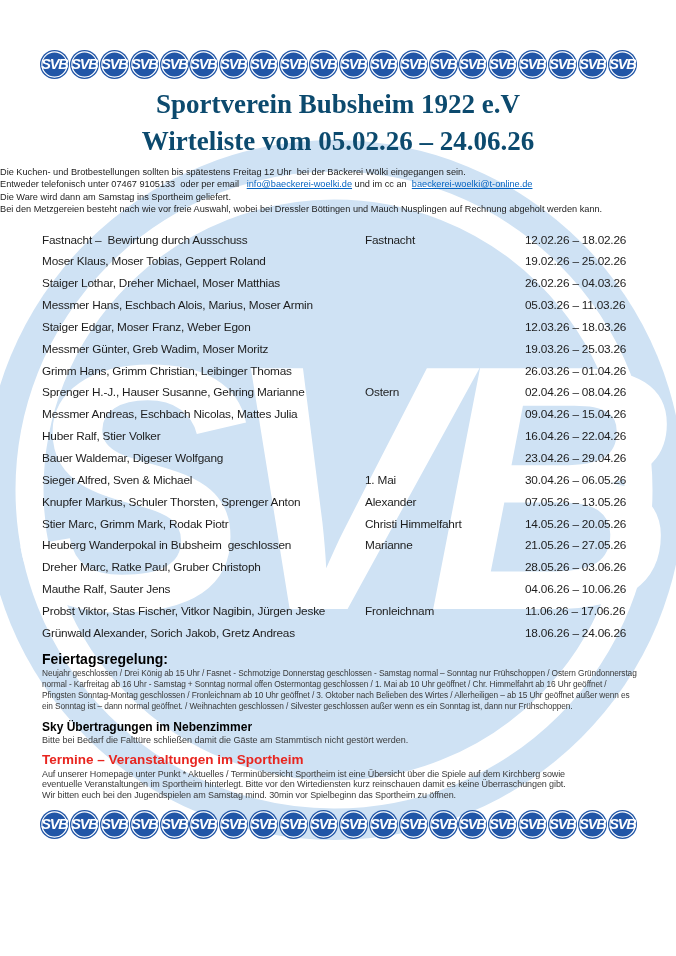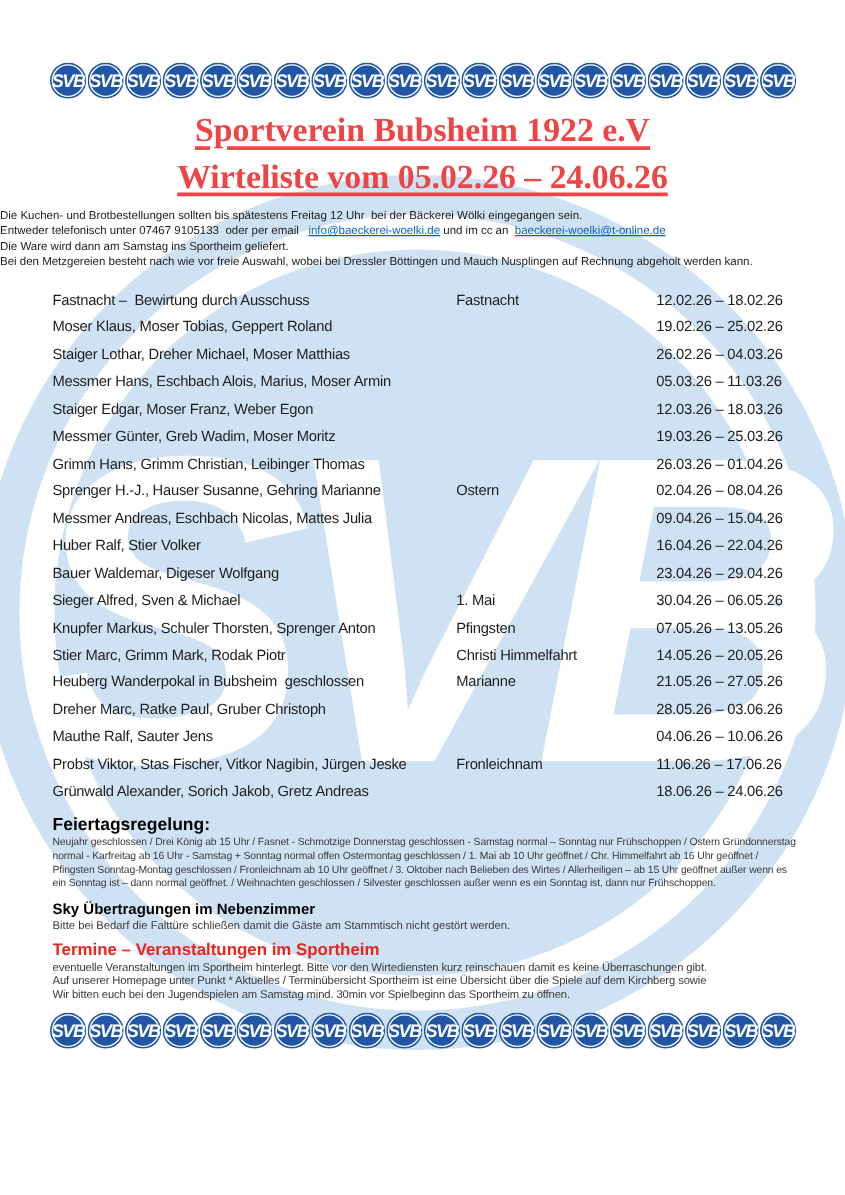--- a/index.html
+++ b/index.html
@@ -23,22 +23,22 @@
   .logo-row{
     display:flex;justify-content:space-between;align-items:center;
     margin:0 39px 0 40px;
   }
   .logo-row.top{padding-top:50px;}
   .logo-row.bottom{margin-top:9px;}
   svg.svb-logo-small{width:29px;height:29px;color:var(--logo-blue);flex:0 0 auto;}
   h1.title,h1.subtitle{
     text-align:center;
     font-family:"Liberation Serif",serif;
-    font-weight:bold;font-size:27px;line-height:33px;color:#ef4444;
-    text-decoration:underline;text-decoration-thickness:2.5px;text-underline-offset:4px;
+    font-weight:bold;font-size:27px;line-height:33px;color:#0c4a6e;
+    text-decoration-thickness:2.5px;text-underline-offset:4px;
   }
   h1.title{margin-top:9px;}
   h1.subtitle{margin-top:4px;}
   .intro{margin-top:8px;text-align:left;color:#1c1c1c;}
   .intro .line{
     font-size:9.2px;line-height:12.4px;white-space:pre;color:#1c1c1c;
   }
   .intro a{color:var(--link-blue);text-decoration:underline;cursor:pointer;}
   .roster{margin:13px 39px 0 42px;}
   .roster-row{
@@ -212,21 +212,21 @@
           <div class="cell-event"></div>
           <div class="cell-dates">23.04.26 – 29.04.26</div>
         </div>
         <div class="roster-row">
           <div class="cell-names">Sieger Alfred, Sven &amp; Michael</div>
           <div class="cell-event">1. Mai</div>
           <div class="cell-dates">30.04.26 – 06.05.26</div>
         </div>
         <div class="roster-row">
           <div class="cell-names">Knupfer Markus, Schuler Thorsten, Sprenger Anton</div>
-          <div class="cell-event">Pfingsten</div>
+          <div class="cell-event">Alexander</div>
           <div class="cell-dates">07.05.26 – 13.05.26</div>
         </div>
         <div class="roster-row">
           <div class="cell-names">Stier Marc, Grimm Mark, Rodak Piotr</div>
           <div class="cell-event">Christi Himmelfahrt</div>
           <div class="cell-dates">14.05.26 – 20.05.26</div>
         </div>
         <div class="roster-row">
           <div class="cell-names">Heuberg Wanderpokal in Bubsheim  geschlossen</div>
           <div class="cell-event">Marianne</div>
@@ -260,22 +260,22 @@
     </div>
 
     <div class="section">
       <div class="h-sky">Sky Übertragungen im Nebenzimmer</div>
       <div class="sky-body">Bitte bei Bedarf die Falttüre schließen damit die Gäste am Stammtisch nicht gestört werden.</div>
     </div>
 
     <div class="section">
       <div class="h-termine">Termine – Veranstaltungen im Sportheim</div>
       <div class="termine-body" id="termine-body">
+          <div class="line">Auf unserer Homepage unter Punkt * Aktuelles / Terminübersicht Sportheim ist eine Übersicht über die Spiele auf dem Kirchberg sowie</div>
           <div class="line">eventuelle Veranstaltungen im Sportheim hinterlegt. Bitte vor den Wirtediensten kurz reinschauen damit es keine Überraschungen gibt.</div>
-          <div class="line">Auf unserer Homepage unter Punkt * Aktuelles / Terminübersicht Sportheim ist eine Übersicht über die Spiele auf dem Kirchberg sowie</div>
           <div class="line">Wir bitten euch bei den Jugendspielen am Samstag mind. 30min vor Spielbeginn das Sportheim zu öffnen.</div>
         </div>
     </div>
 
     <div class="logo-row bottom" id="logo-row-bottom">
         <svg viewBox="0 0 100 100" class="svb-logo-small">
           <use href="#svb-logo"></use>
         </svg>
         <svg viewBox="0 0 100 100" class="svb-logo-small">
           <use href="#svb-logo"></use>

